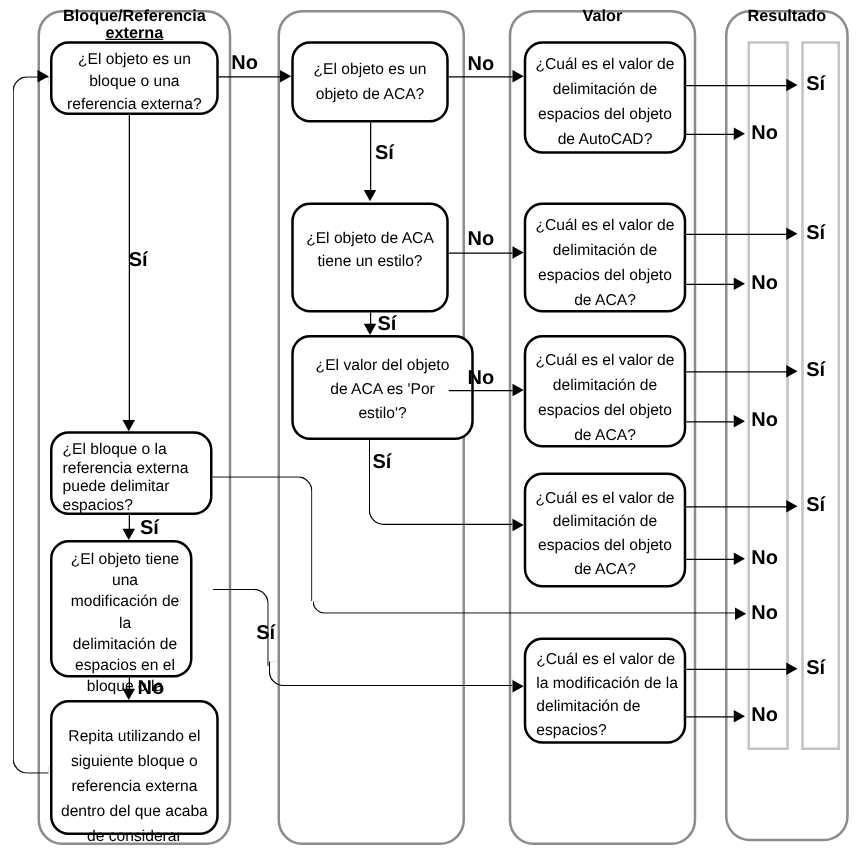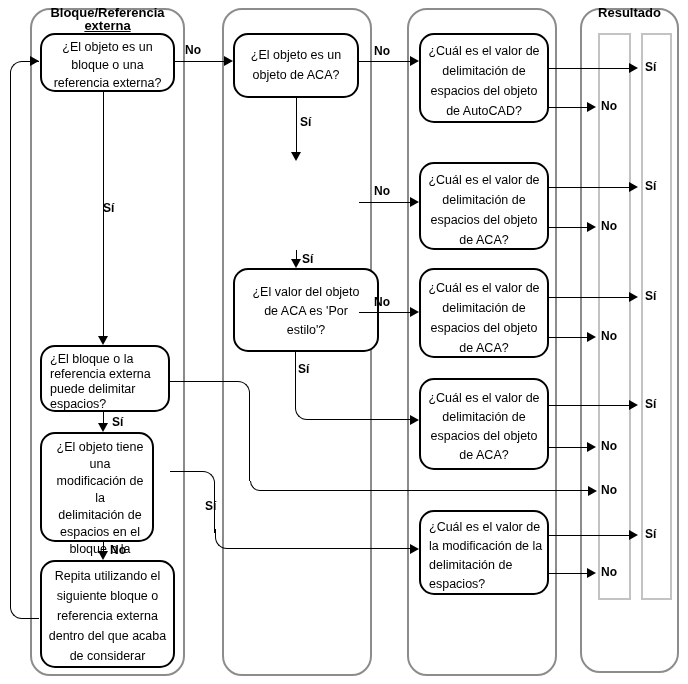--- a/index.html
+++ b/index.html
@@ -24,60 +24,63 @@
   .vline{position:absolute;width:0;border-left:1px solid var(--ink);}
   .elbow{position:absolute;box-sizing:border-box;}
   .elbow.tr{border-top:1px solid var(--ink);border-right:1px solid var(--ink);border-top-right-radius:12px;}
   .elbow.bl{border-bottom:1px solid var(--ink);border-left:1px solid var(--ink);border-bottom-left-radius:12px;}
   .elbow.loop{border-top:1px solid var(--ink);border-left:1px solid var(--ink);border-bottom:1px solid var(--ink);
               border-top-left-radius:12px;border-bottom-left-radius:12px;}
   .ar{position:absolute;width:0;height:0;border-left:9px solid var(--ink);
       border-top:5px solid transparent;border-bottom:5px solid transparent;}
   .ad{position:absolute;width:0;height:0;border-top:9px solid var(--ink);
       border-left:5px solid transparent;border-right:5px solid transparent;}
-  .lbl{position:absolute;font-weight:bold;font-size:12px;line-height:13px;}
+  .lbl{position:absolute;font-weight:bold;font-size:16px;line-height:13px;}
 </style>
 </head>
 <body>
 
 <div id="page">
 
   <div class="container" style="left:30px;top:8px;width:155px;height:668px;"></div>
   <div class="container" style="left:222px;top:8px;width:150px;height:668px;"></div>
   <div class="container" style="left:407px;top:8px;width:150px;height:668px;"></div>
   <div class="container" style="left:580px;top:8px;width:99px;height:665px;"></div>
 
   <div class="lane" style="left:598px;top:33px;width:33px;height:567px;"></div>
   <div class="lane" style="left:641px;top:33px;width:31px;height:567px;"></div>
 
   <div class="hdr" style="left:30px;top:19px;width:155px;"><span class="u">externa</span></div>
   <div class="hdr" style="left:30px;top:6px;width:155px;"><span>Bloque/Referencia</span></div>
+  <div class="hdr" style="left:407px;top:6px;width:150px;">Valor</div>
   <div class="hdr" style="left:580px;top:6px;width:99px;">Resultado</div>
 
   <div class="box" style="left:40px;top:33px;width:135px;height:59px;line-height:18px;padding-top:3px;">¿El objeto es un
 bloque o una
 referencia externa?</div>
   <div class="box al" style="left:40px;top:345px;width:130px;height:67px;line-height:15px;padding-top:5px;">¿El bloque o la
 referencia externa
 puede delimitar
 espacios?</div>
   <div class="box al" style="left:40px;top:432px;width:114px;height:110px;line-height:17px;padding-top:5px;text-align:center;">¿El objeto tiene una
 modificación de la
 delimitación de
 espacios en el
 bloque o la referencia
 externa?</div>
-  <div class="box" style="left:40px;top:560px;width:135px;height:108px;line-height:20px;padding-top:4px;">Repita utilizando el
+  <div class="box" style="left:40px;top:560px;width:135px;height:108px;line-height:20px;padding-top:17px;">Repita utilizando el
 siguiente bloque o
 referencia externa
 dentro del que acaba
 de considerar</div>
 
   <div class="box" style="left:233px;top:33px;width:126px;height:65px;line-height:20px;padding-top:10px;">¿El objeto es un
 objeto de ACA?</div>
+  <div class="box" style="left:233px;top:162px;width:126px;height:88px;line-height:19px;padding-top:17px;">¿El objeto de ACA
+tiene un estilo?</div>
   <div class="box" style="left:233px;top:268px;width:146px;height:84px;line-height:19px;padding-top:13px;">¿El valor del objeto
 de ACA es 'Por
 estilo'?</div>
 
   <div class="box" style="left:419px;top:33px;width:130px;height:90px;line-height:20px;padding-top:6px;">¿Cuál es el valor de
 delimitación de
 espacios del objeto
 de AutoCAD?</div>
   <div class="box" style="left:419px;top:162px;width:130px;height:88px;line-height:20px;padding-top:6px;">¿Cuál es el valor de
 delimitación de

